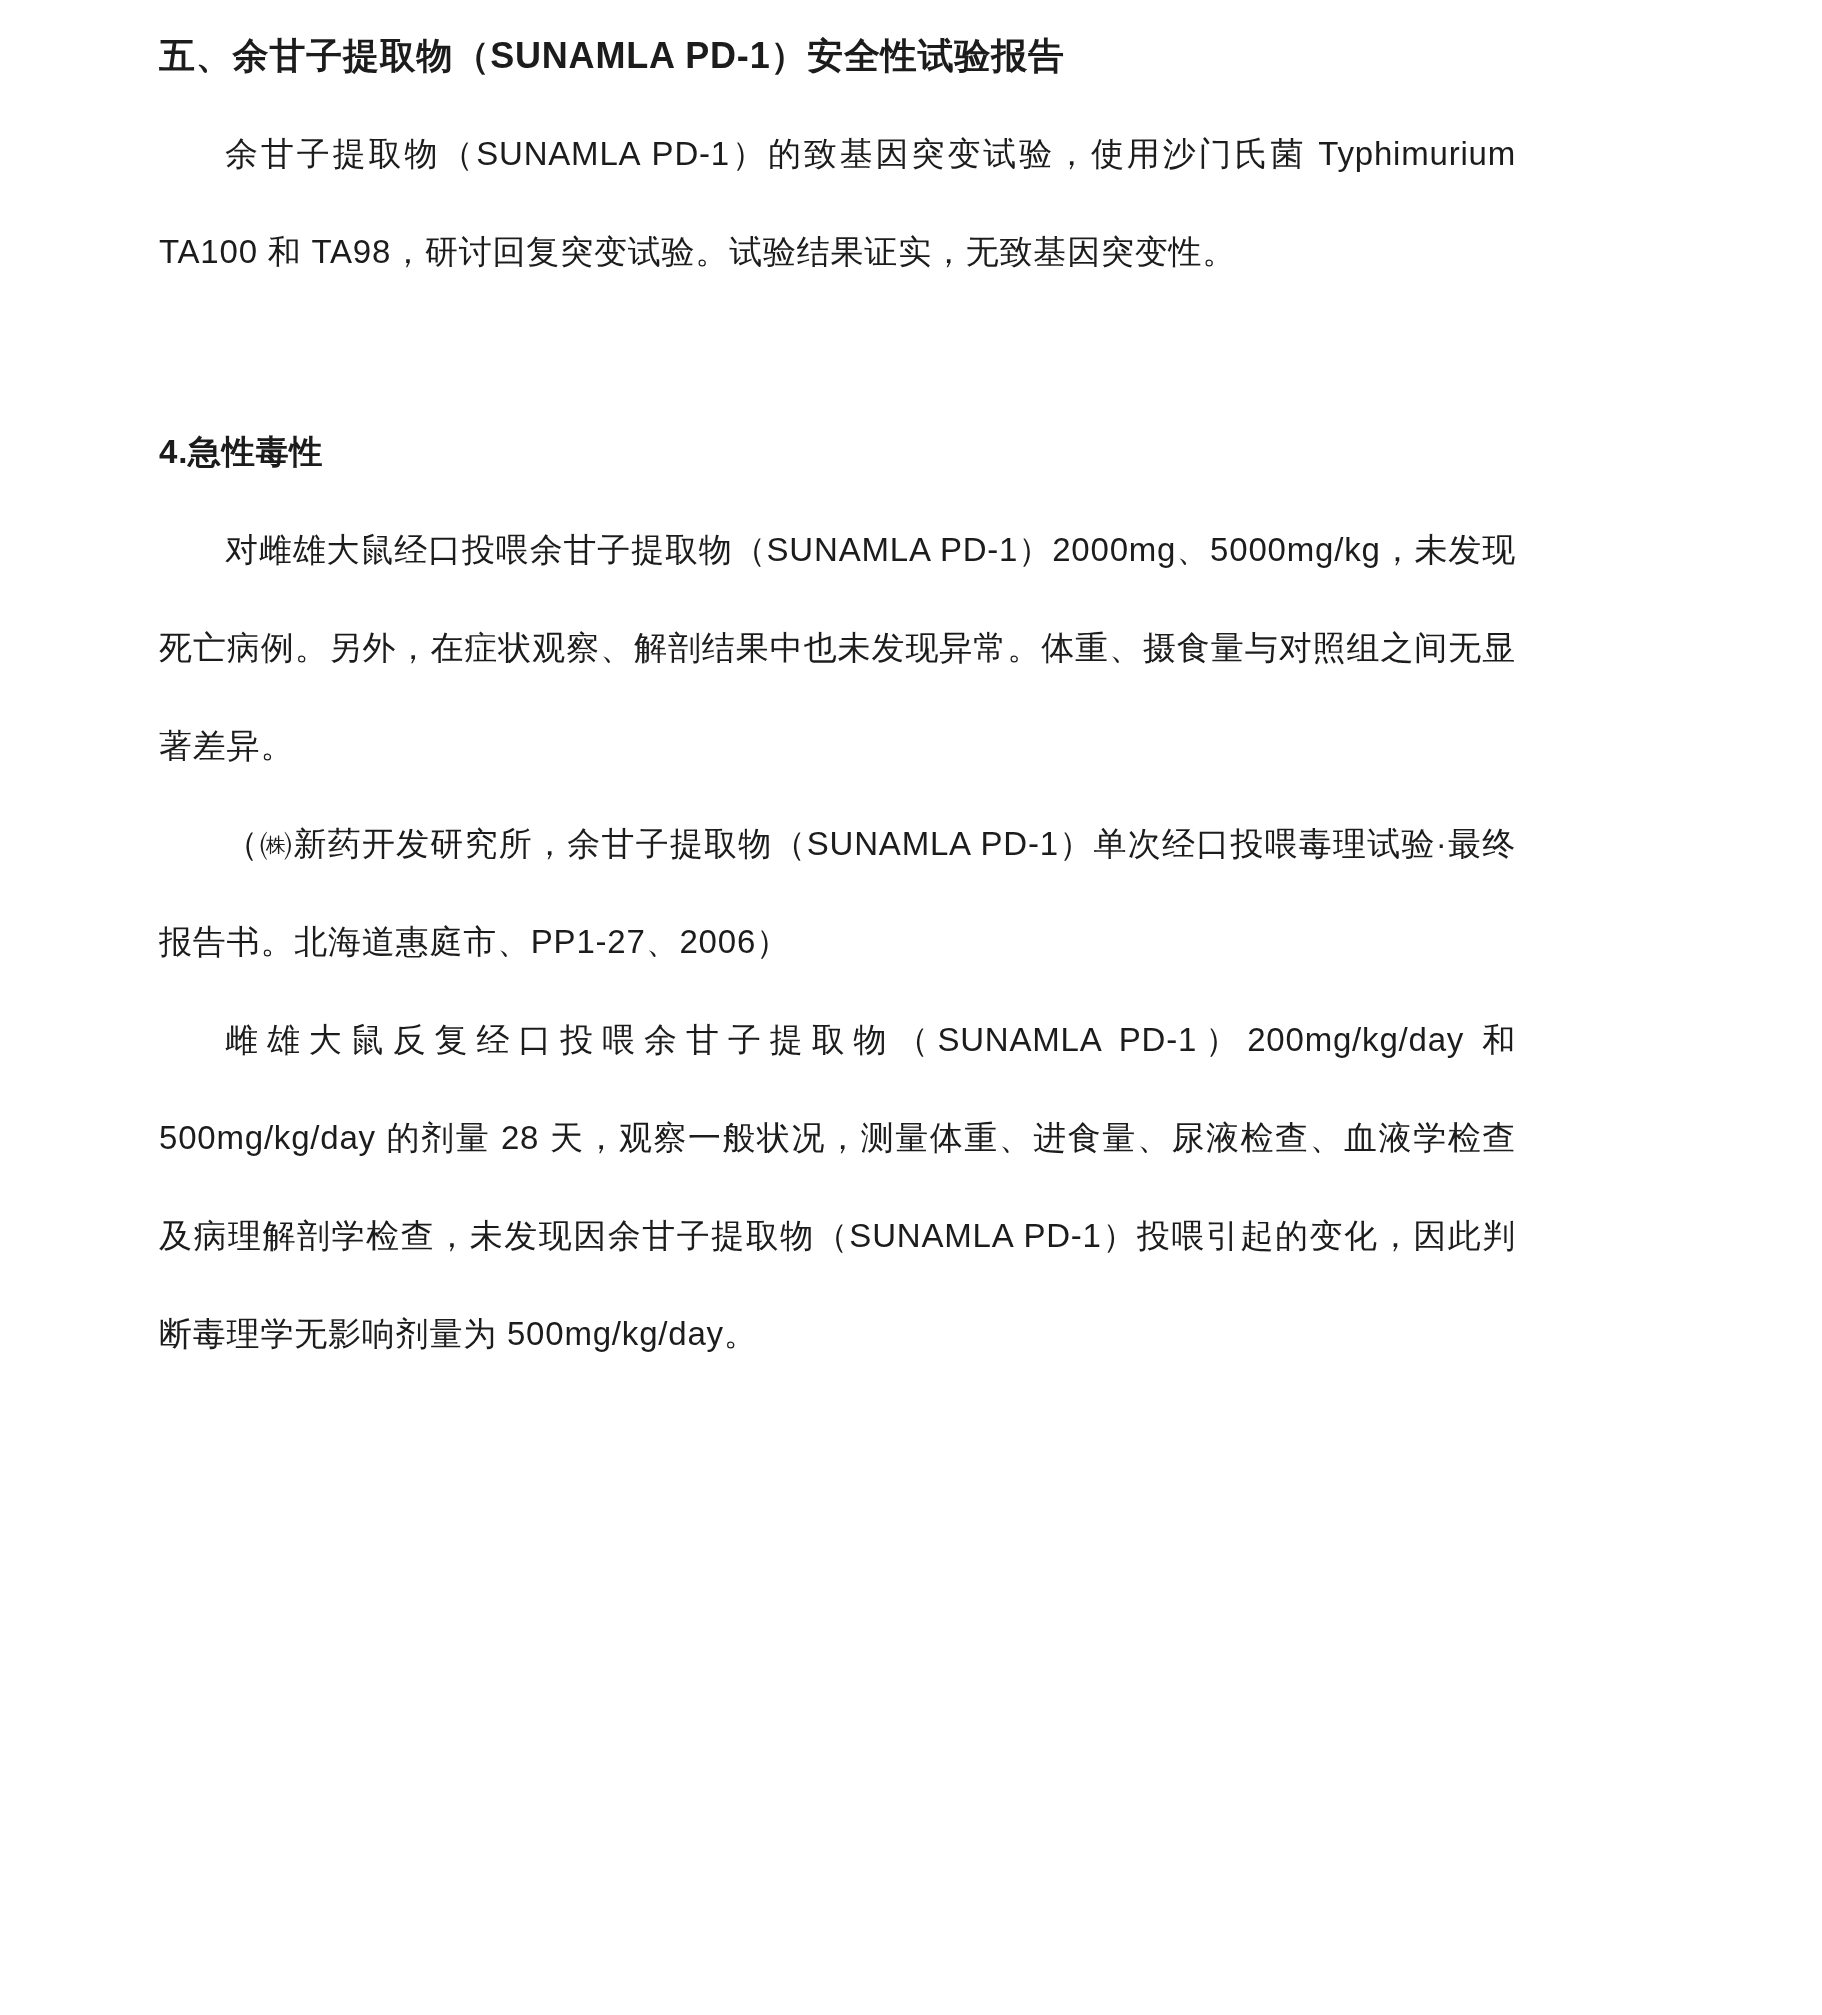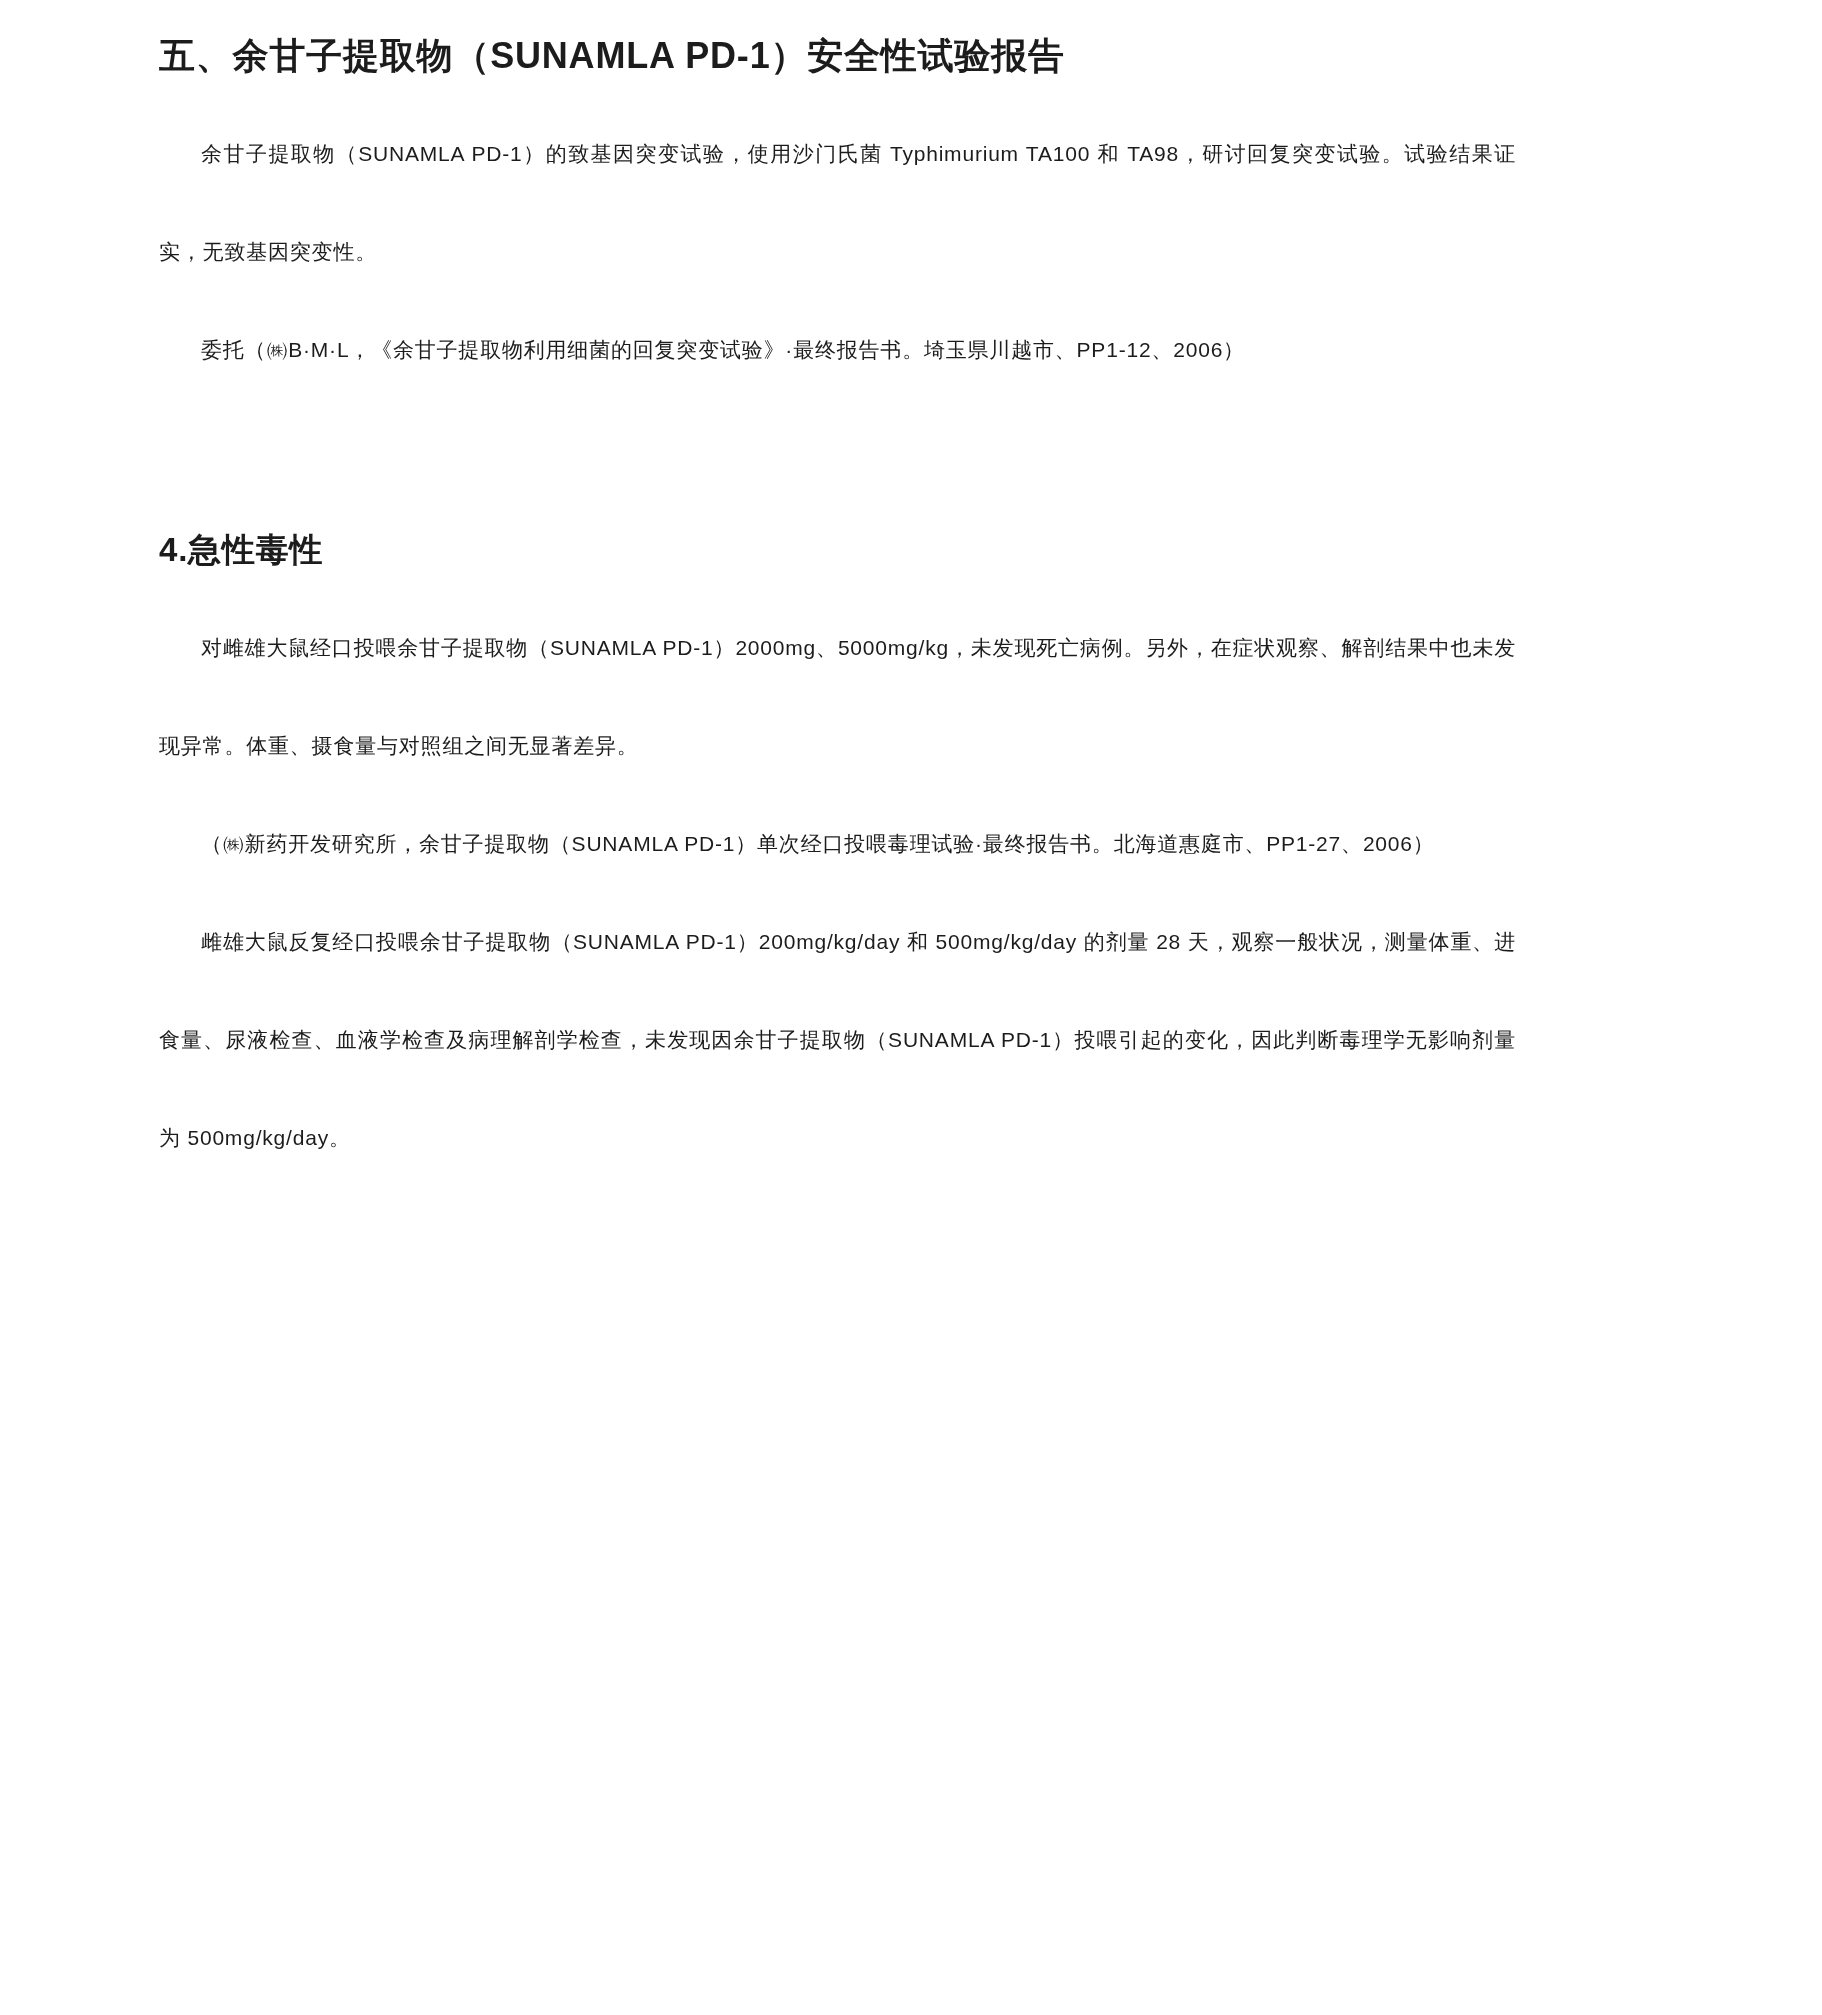--- a/index.html
+++ b/index.html
@@ -39,39 +39,38 @@
     margin: 0;
     letter-spacing: 0.8px;
   }
   .section-heading .strong {
     font-weight: bold;
   }
   .section + .section .section-heading {
     margin-top: 102px; 
   }
   .para {
-    font-size: 21px;
+    font-size: 33px;
     line-height: 98px;
     margin: 0;
     text-align: justify;
     text-indent: 2em;
     letter-spacing: 0.8px;
     word-break: break-word;
   }
 </style>
 </head>
 <body>
 
 <div class="page">
 
   <h1 class="doc-title">五、余甘子提取物（SUNAMLA PD-1）安全性试验报告</h1>
 
   <div class="section">
     <p class="para">余甘子提取物（SUNAMLA PD-1）的致基因突变试验，使用沙门氏菌 Typhimurium TA100 和 TA98，研讨回复突变试验。试验结果证实，无致基因突变性。</p>
-    <p class="para">委托（㈱B·M·L，《余甘子提取物利用细菌的回复突变试验》·最终报告书。埼玉県川越市、PP1-12、2006）</p>
   </div>
 
   <div class="section">
     <h2 class="section-heading"><span class="strong">4.急性毒性</span><span></span></h2>
     <p class="para">对雌雄大鼠经口投喂余甘子提取物（SUNAMLA PD-1）2000mg、5000mg/kg，未发现死亡病例。另外，在症状观察、解剖结果中也未发现异常。体重、摄食量与对照组之间无显著差异。</p>
     <p class="para">（㈱新药开发研究所，余甘子提取物（SUNAMLA PD-1）单次经口投喂毒理试验·最终报告书。北海道惠庭市、PP1-27、2006）</p>
   </div>
 
   <div class="section">
     <p class="para">雌雄大鼠反复经口投喂余甘子提取物（SUNAMLA PD-1）200mg/kg/day 和 500mg/kg/day 的剂量 28 天，观察一般状况，测量体重、进食量、尿液检查、血液学检查及病理解剖学检查，未发现因余甘子提取物（SUNAMLA PD-1）投喂引起的变化，因此判断毒理学无影响剂量为 500mg/kg/day。</p>

